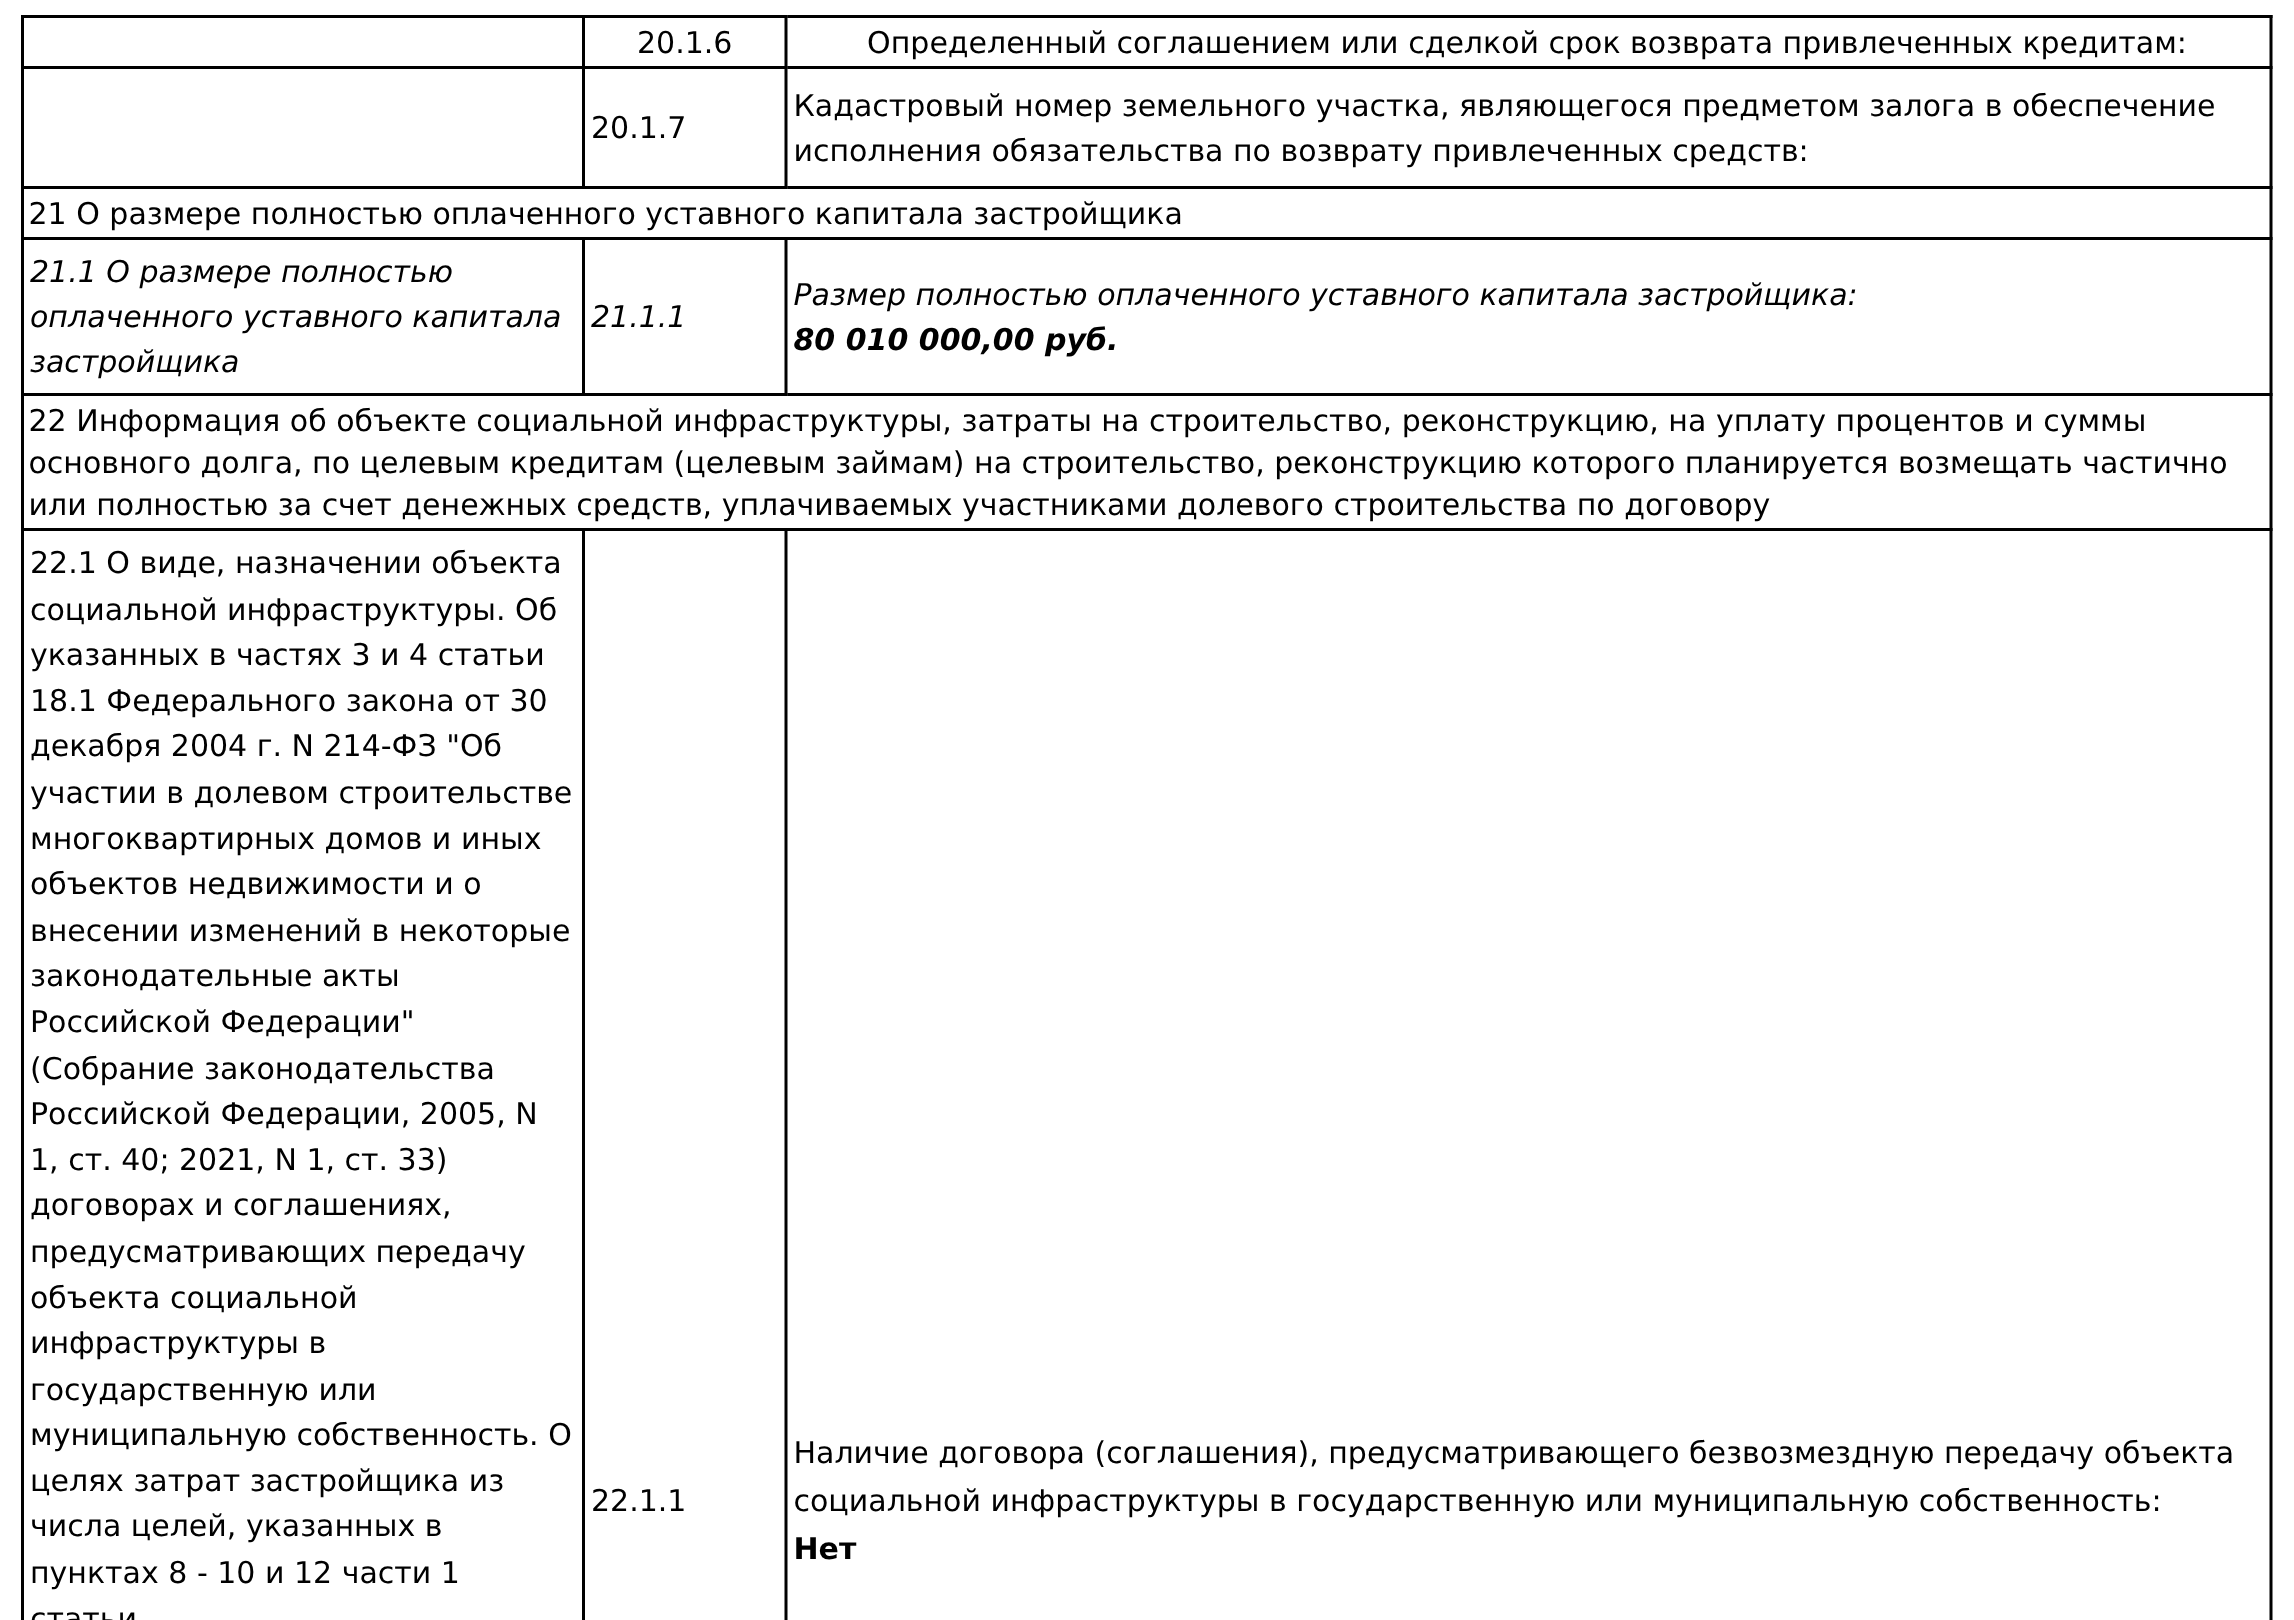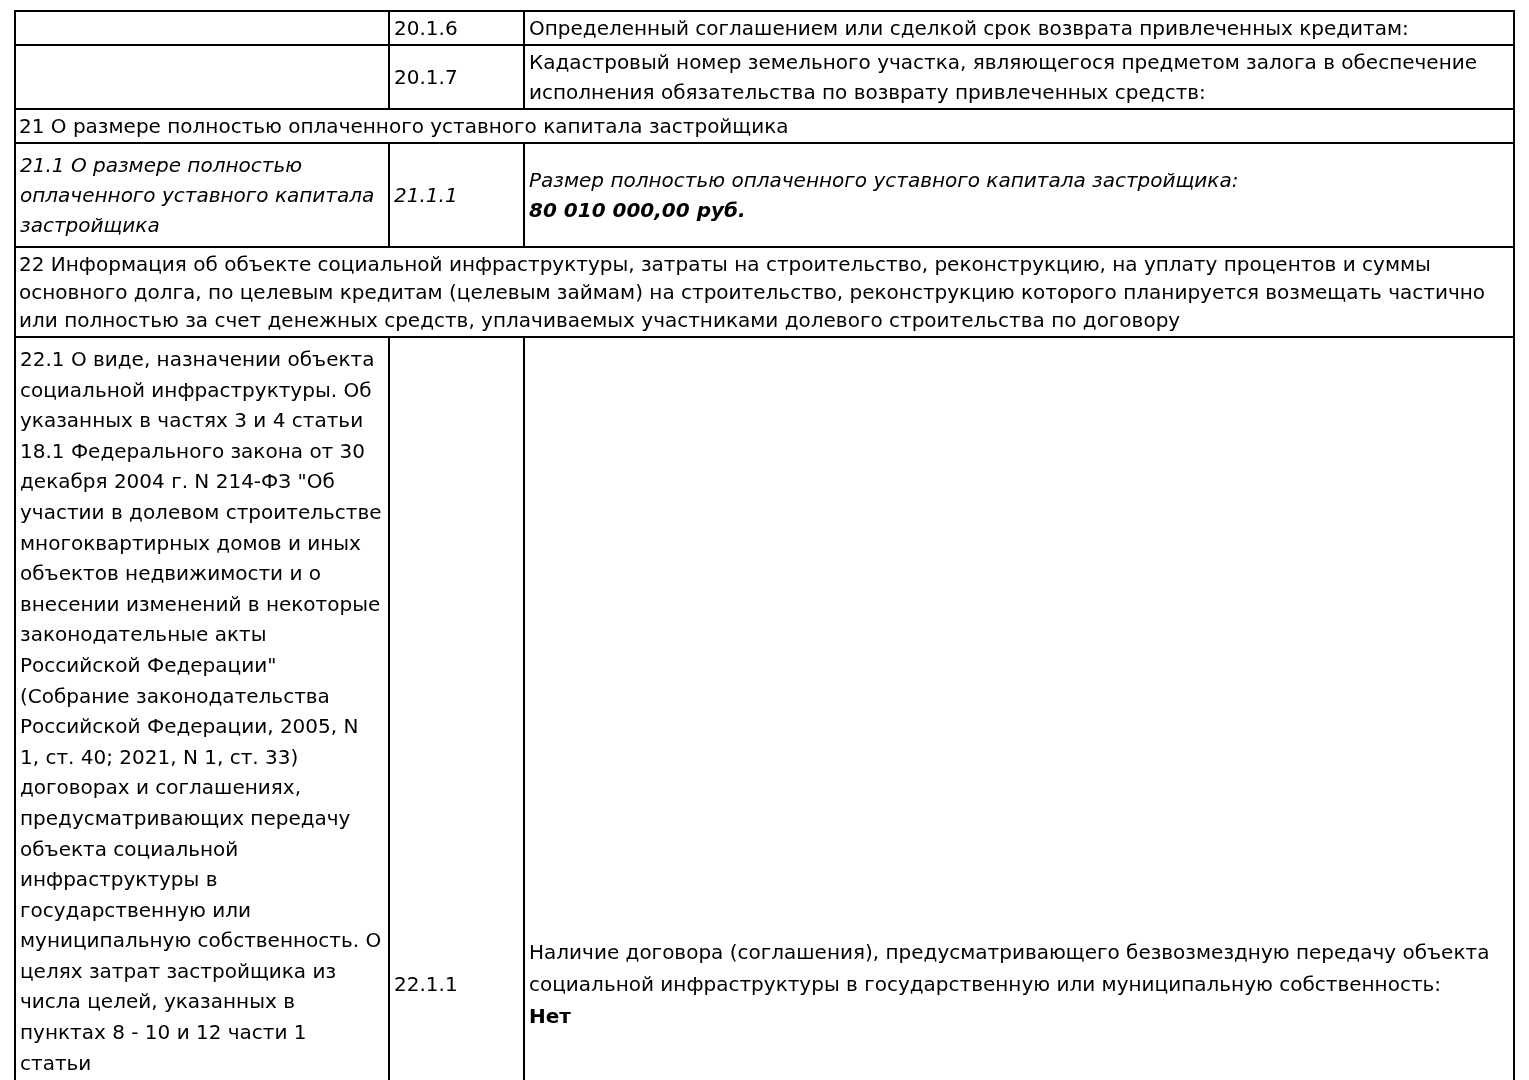--- a/index.html
+++ b/index.html
@@ -31,22 +31,22 @@
   col.c3 { width: 990px; }
   td {
     border: 2px solid #000000;
     vertical-align: middle;
     padding: 1px 4px;
     line-height: 29px;
     overflow: hidden;
     word-wrap: break-word;
   }
   tr.h-a  { height: 35px; }
-  tr.h-b  { height: 30px; }
-  tr.h-c  { height: 64px; }
+  tr.h-b  { height: 30px; text-align: center; }
+  tr.h-c  { height: 80px; }
   tr.h-d  { height: 30px; }
   tr.h-e  { height: 104px; font-style: italic; }
   tr.h-f  { height: 81px; }
   tr.h-g  { height: 1294px; }
   td.section-cell {
     padding: 2px 6px 2px 3px;
     line-height: 28px;
     vertical-align: middle;
   }
   td.topic-cell { line-height: 30px; padding-left: 4px; }

